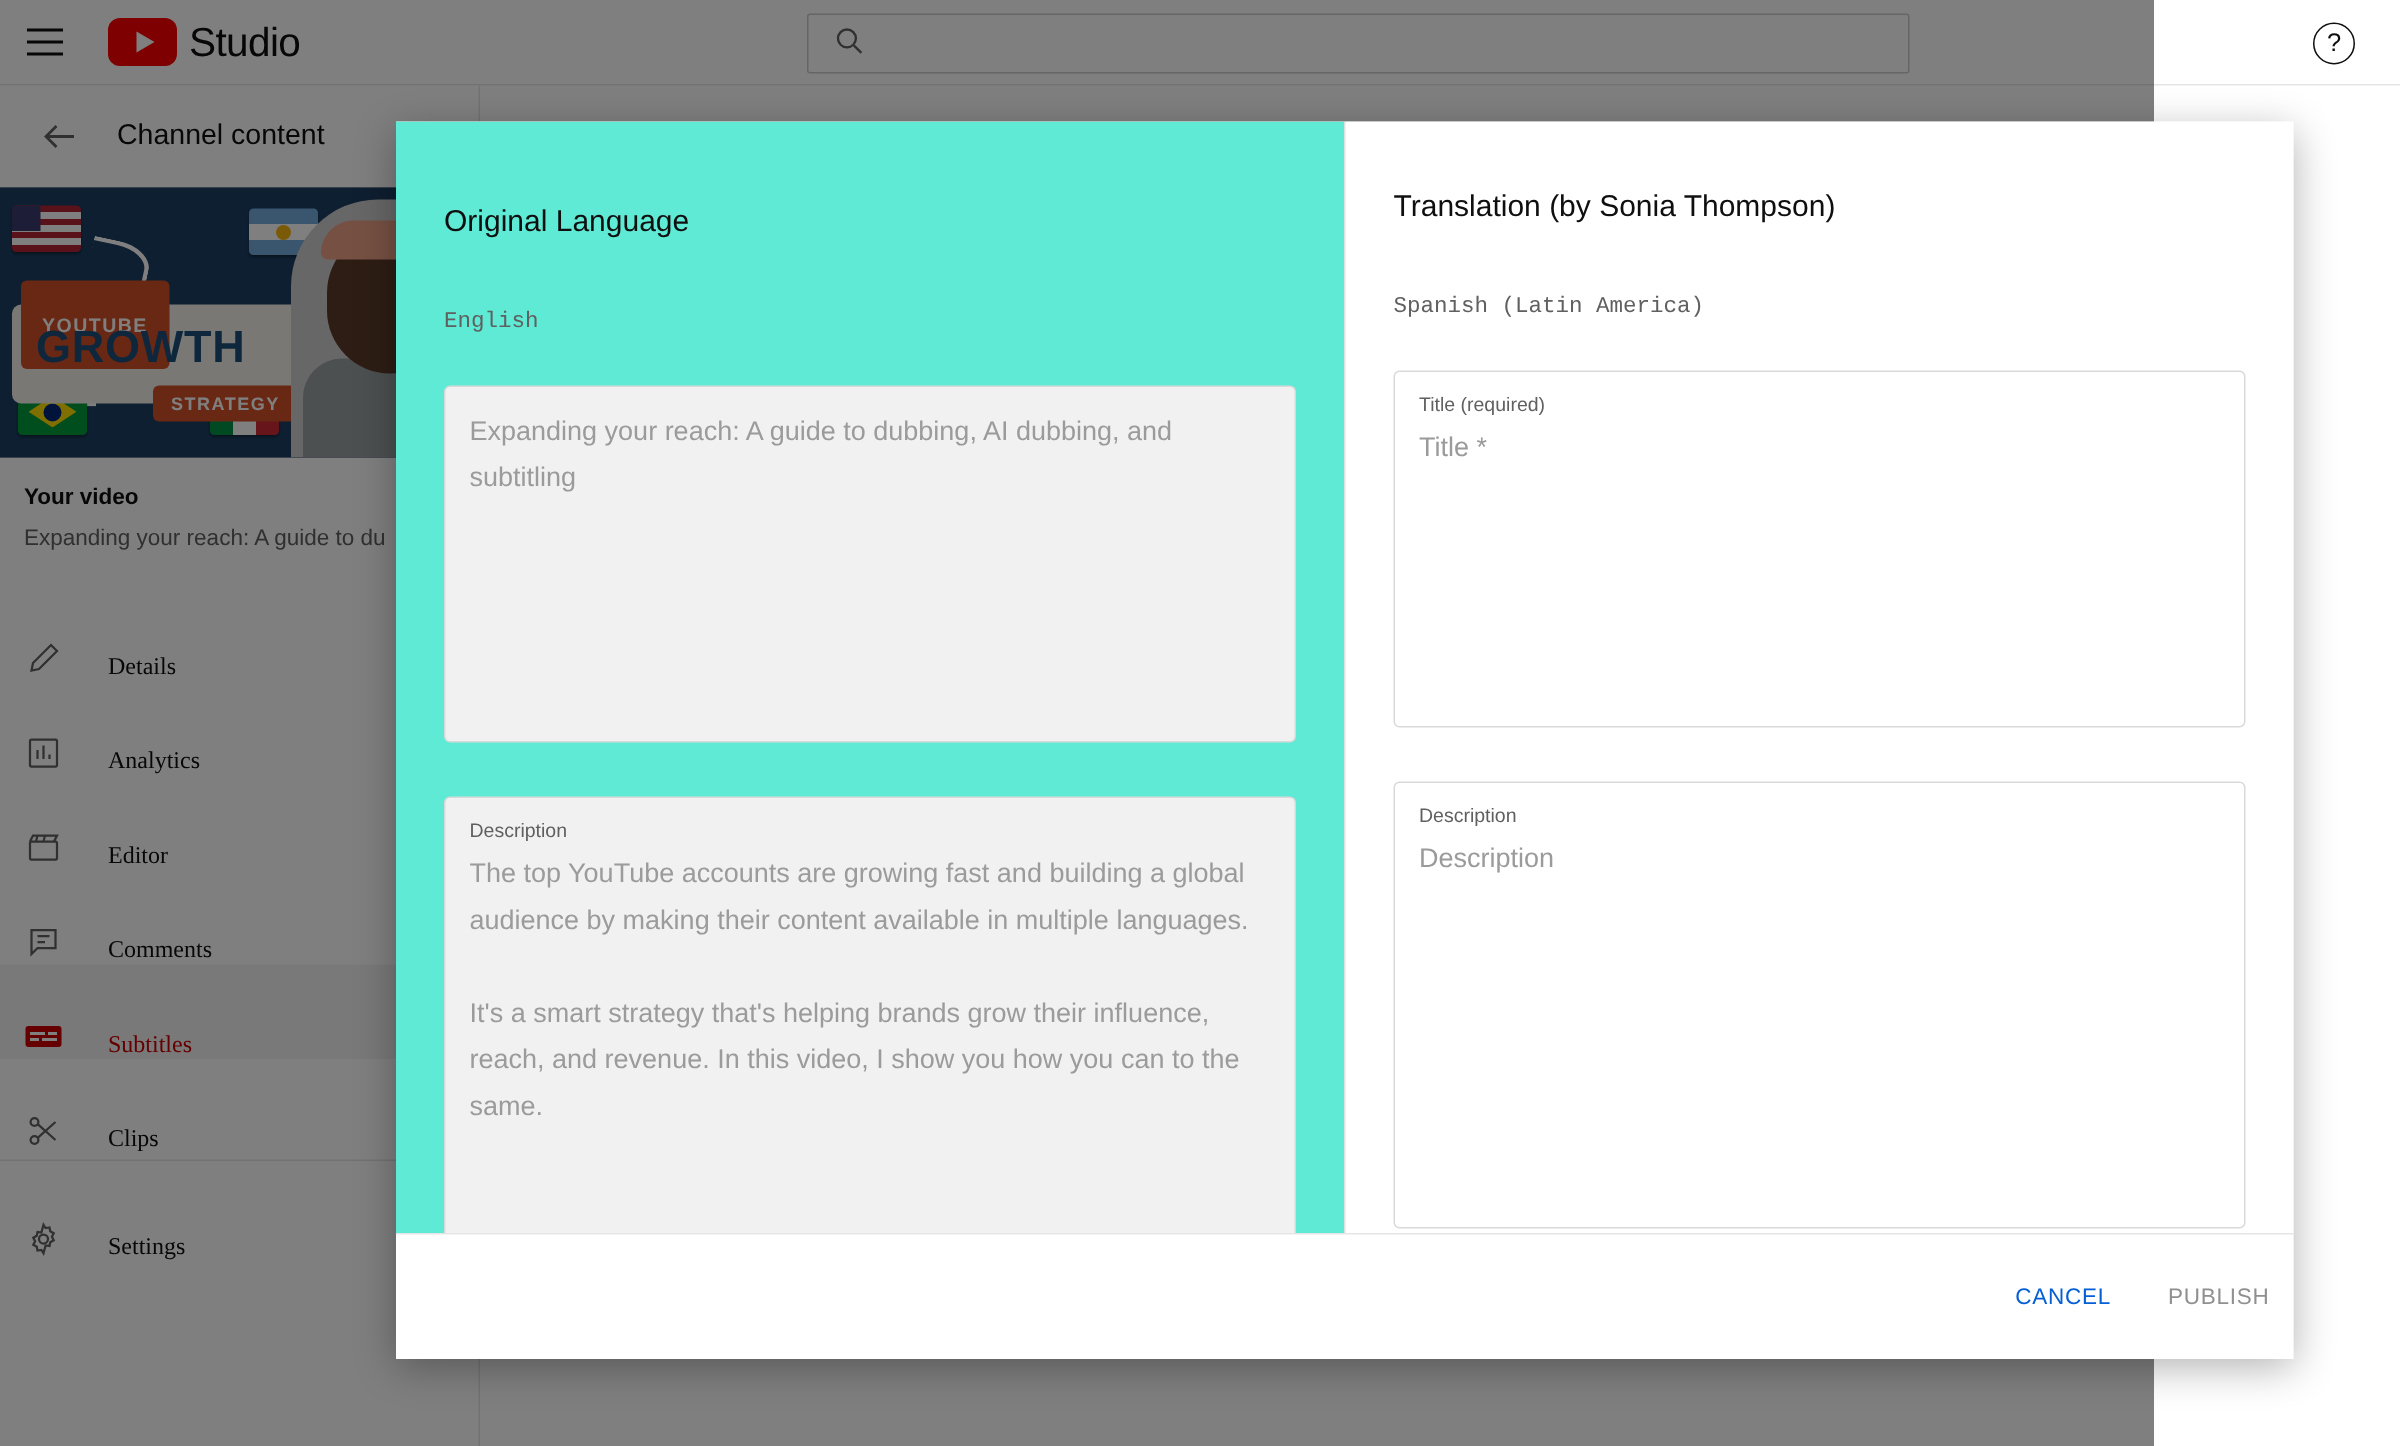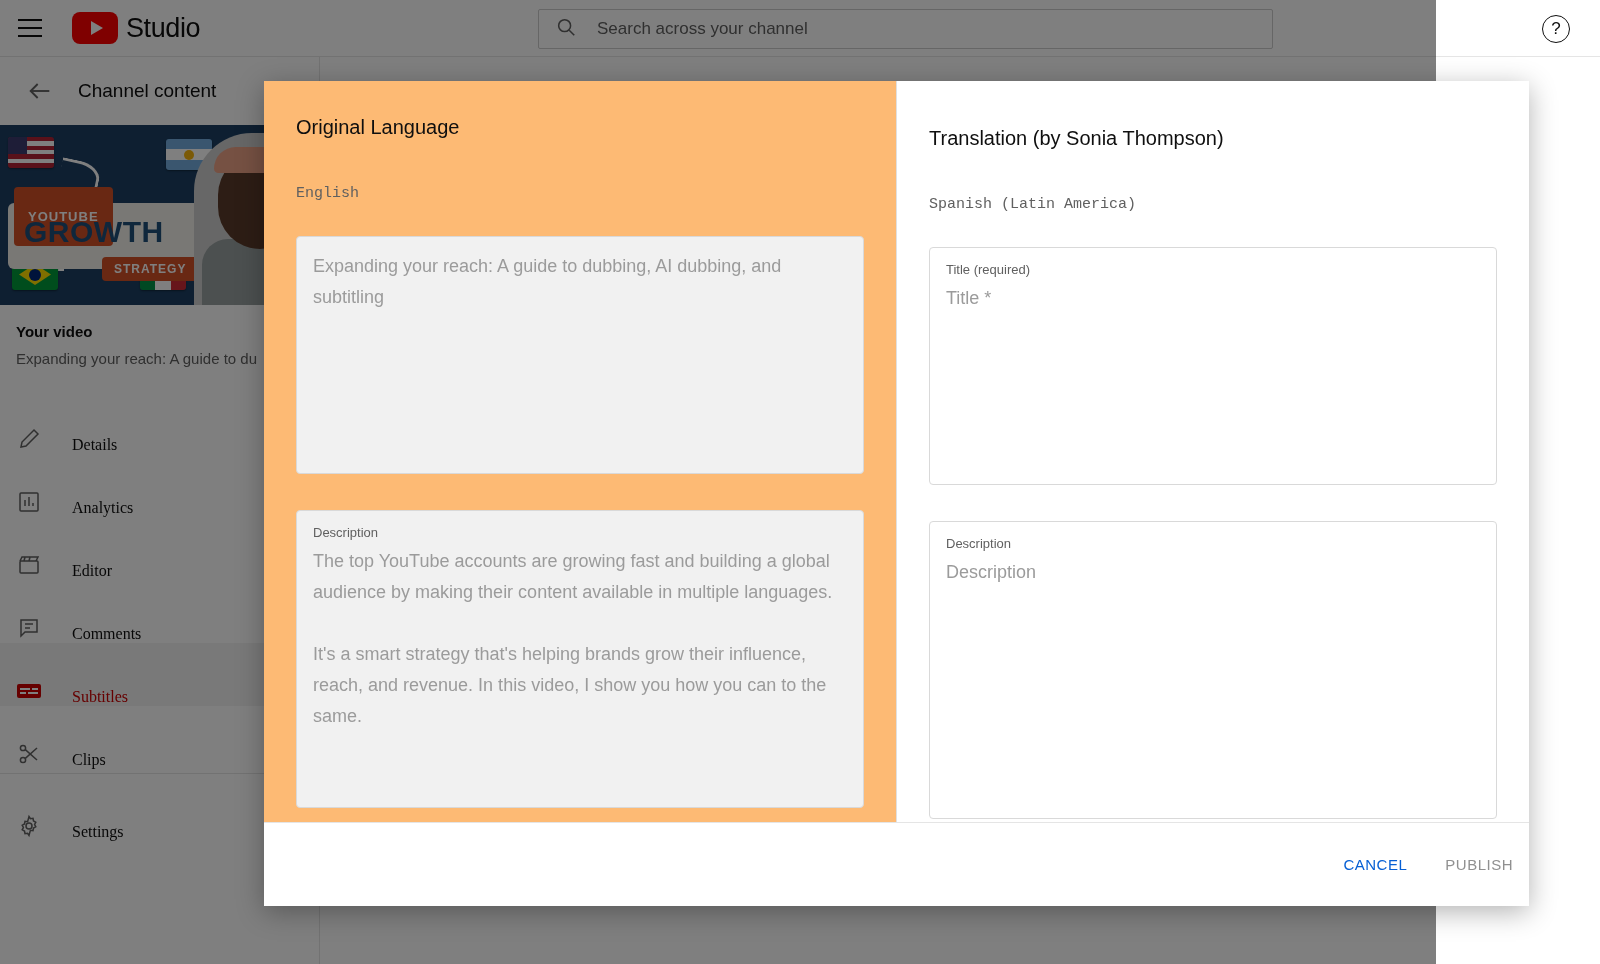--- a/index.html
+++ b/index.html
@@ -105,21 +105,21 @@
 
   
   .scrim { position: absolute; inset: 0; background: rgba(0,0,0,.5); }
 
   
   .modal { position: absolute; left: 264px; top: 81px; width: 1265px; height: 825px;
     background: #ffffff; box-shadow: 0 6px 26px rgba(0,0,0,.30); overflow: hidden;
     display: flex; flex-direction: column; }
   .modal-body { display: flex; flex: 1; min-height: 0; }
 
-  .panel-left { width: 633px; background: #fdba74; padding: 35px 32px 0 32px;
+  .panel-left { width: 633px; background: #5eead4; padding: 56px 32px 0 32px;
     border-right: 1px solid #e0e0e0; }
   .panel-right { flex: 1; background: #ffffff; padding: 46px 32px 0 32px; }
 
   .panel-h { font-size: 20px; color: #0f0f0f; margin-bottom: 46px; }
   .panel-lang { font-size: 15px; color: #606060; margin-bottom: 34px; font-family: Liberation Mono, monospace; }
 
   .field { border: 1px solid #d9d9d9; border-radius: 4px; padding: 14px 16px; }
   .field-left { background: #f1f1f1; }
   .field-right { background: #ffffff; }
   .field-title { height: 238px; margin-bottom: 36px; }
@@ -169,21 +169,20 @@
         <div class="logo-text">Studio</div>
       </div>
 
       <div class="search-wrap">
         <span class="search-icon">
           <svg width="22" height="22" viewBox="0 0 24 24" fill="none" stroke="#606060" stroke-width="1.7">
             <circle cx="10.5" cy="10.5" r="6.5"></circle>
               <line x1="15.5" y1="15.5" x2="21" y2="21"></line>
           </svg>
         </span>
-        <input class="search-input" type="text" placeholder="Search across your channel" style="">
       </div>
 
       <div class="help-icon">?</div>
     </div>
 
     <div class="sidebar">
       <div class="back-row">
         <span class="back-arrow">
           <svg width="28" height="28" viewBox="0 0 24 24" fill="none" stroke="#606060" stroke-width="1.6">
             <line x1="20" y1="12" x2="4" y2="12"></line>

